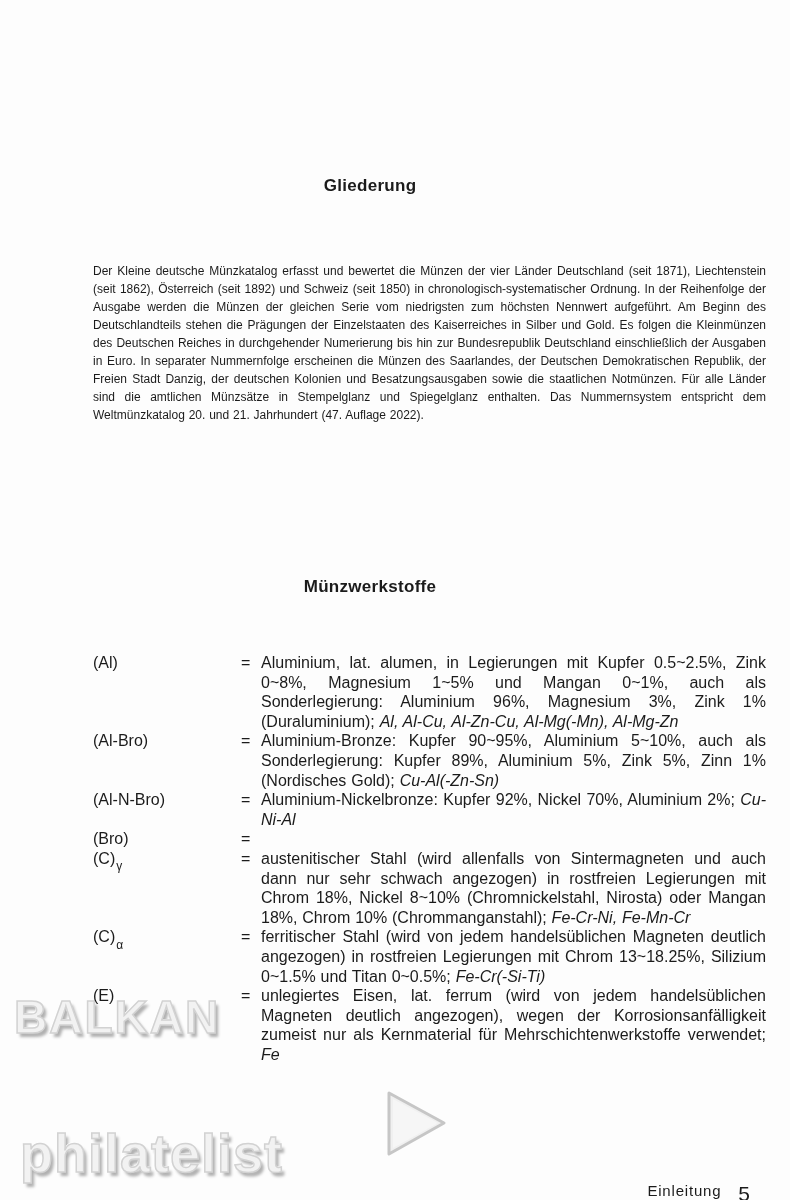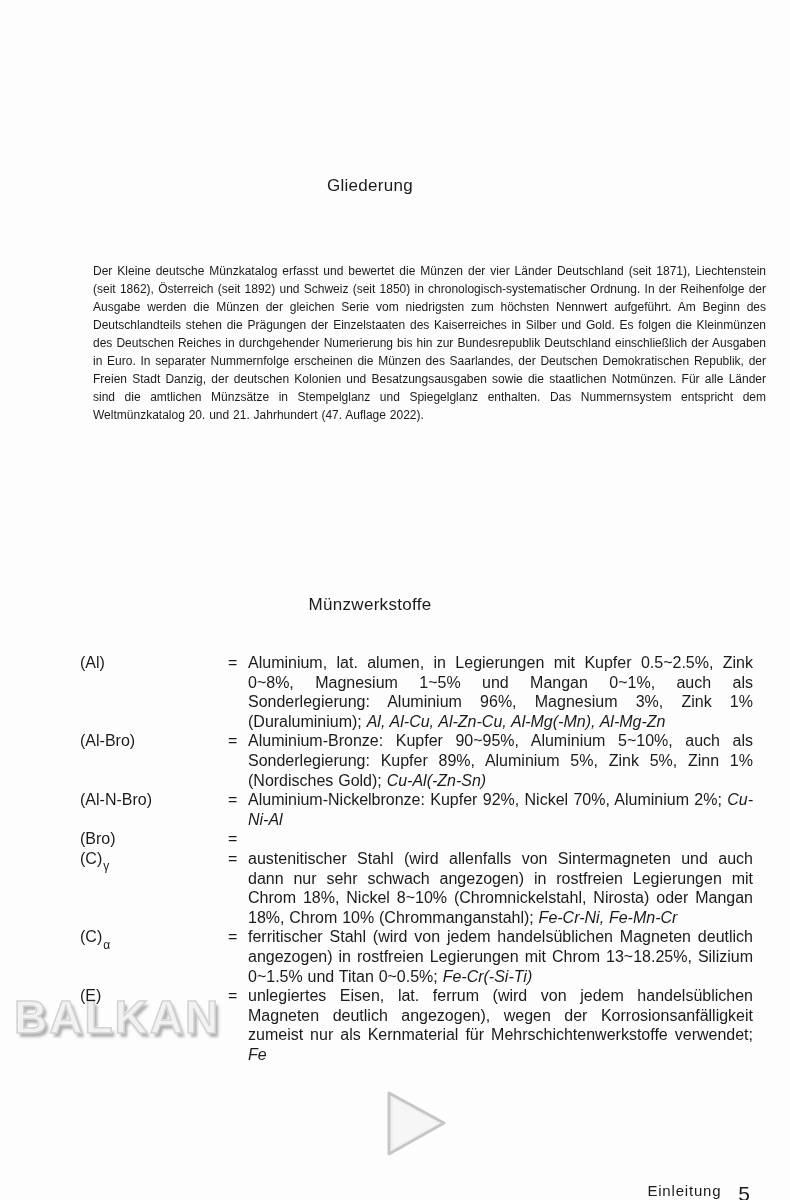--- a/index.html
+++ b/index.html
@@ -58,40 +58,40 @@
     letter-spacing: 0.5px;
     white-space: nowrap;
   }
 
   .section-heading {
     position: absolute;
     left: 93px;
     width: 554px;        
     text-align: center;
     font-size: 17px;
-    font-weight: normal;
+    font-weight: bold;
     letter-spacing: 0.3px;
   }
   .heading-gliederung      { top: 176px; }
-  .heading-muenzwerkstoffe { top: 595px; }
+  .heading-muenzwerkstoffe { top: 577px; }
 
   .intro-paragraph {
     position: absolute;
     left: 93px;
     top: 262px;
     width: 673px;
     font-size: 12px;
     line-height: 18px;
     text-align: justify;
     word-spacing: 0.5px;
   }
 
   .materials-list {
     position: absolute;
-    left: 80px;
+    left: 93px;
     top: 653px;
     width: 673px;
     font-size: 16px;
     line-height: 19.6px;
   }
   .material-entry {
     display: grid;
     grid-template-columns: 148px 20px 1fr;
     align-items: start;
   }
@@ -134,20 +134,21 @@
 <div class="page">
 
   <div class="watermark">
     <div class="wm-word wm-balkan">BALKAN</div>
     <div class="wm-play">
       <svg width="62" height="66" viewBox="0 0 62 66">
         <polygon points="3,2 58,32 3,63" fill="#f0f0f0" stroke="#c6c6c6" stroke-width="3" stroke-linejoin="round"></polygon>
         <polygon points="7,8 52,32 7,57" fill="#f6f6f6"></polygon>
       </svg>
     </div>
+    <div class="wm-word wm-philatelist">philatelist</div>
   </div>
 
   <div class="content">
 
 
     <h2 class="section-heading heading-gliederung" style="margin:0;">Gliederung</h2>
 
     <p class="intro-paragraph" style="margin:0;">Der Kleine deutsche Münzkatalog erfasst und bewertet die Münzen der vier Länder Deutschland (seit 1871), Liechtenstein (seit 1862), Österreich (seit 1892) und Schweiz (seit 1850) in chronologisch-systematischer Ordnung. In der Reihenfolge der Ausgabe werden die Münzen der gleichen Serie vom niedrigsten zum höchsten Nennwert aufgeführt. Am Beginn des Deutschlandteils stehen die Prägungen der Einzelstaaten des Kaiserreiches in Silber und Gold. Es folgen die Kleinmünzen des Deutschen Reiches in durchgehender Numerierung bis hin zur Bundesrepublik Deutschland einschließlich der Ausgaben in Euro. In separater Nummernfolge erscheinen die Münzen des Saarlandes, der Deutschen Demokratischen Republik, der Freien Stadt Danzig, der deutschen Kolonien und Besatzungsausgaben sowie die staatlichen Notmünzen. Für alle Länder sind die amtlichen Münzsätze in Stempelglanz und Spiegelglanz enthalten. Das Nummernsystem entspricht dem Weltmünzkatalog 20. und 21. Jahrhundert (47. Auflage 2022).</p>
 
     <h2 class="section-heading heading-muenzwerkstoffe" style="margin:0;">Münzwerkstoffe</h2>

